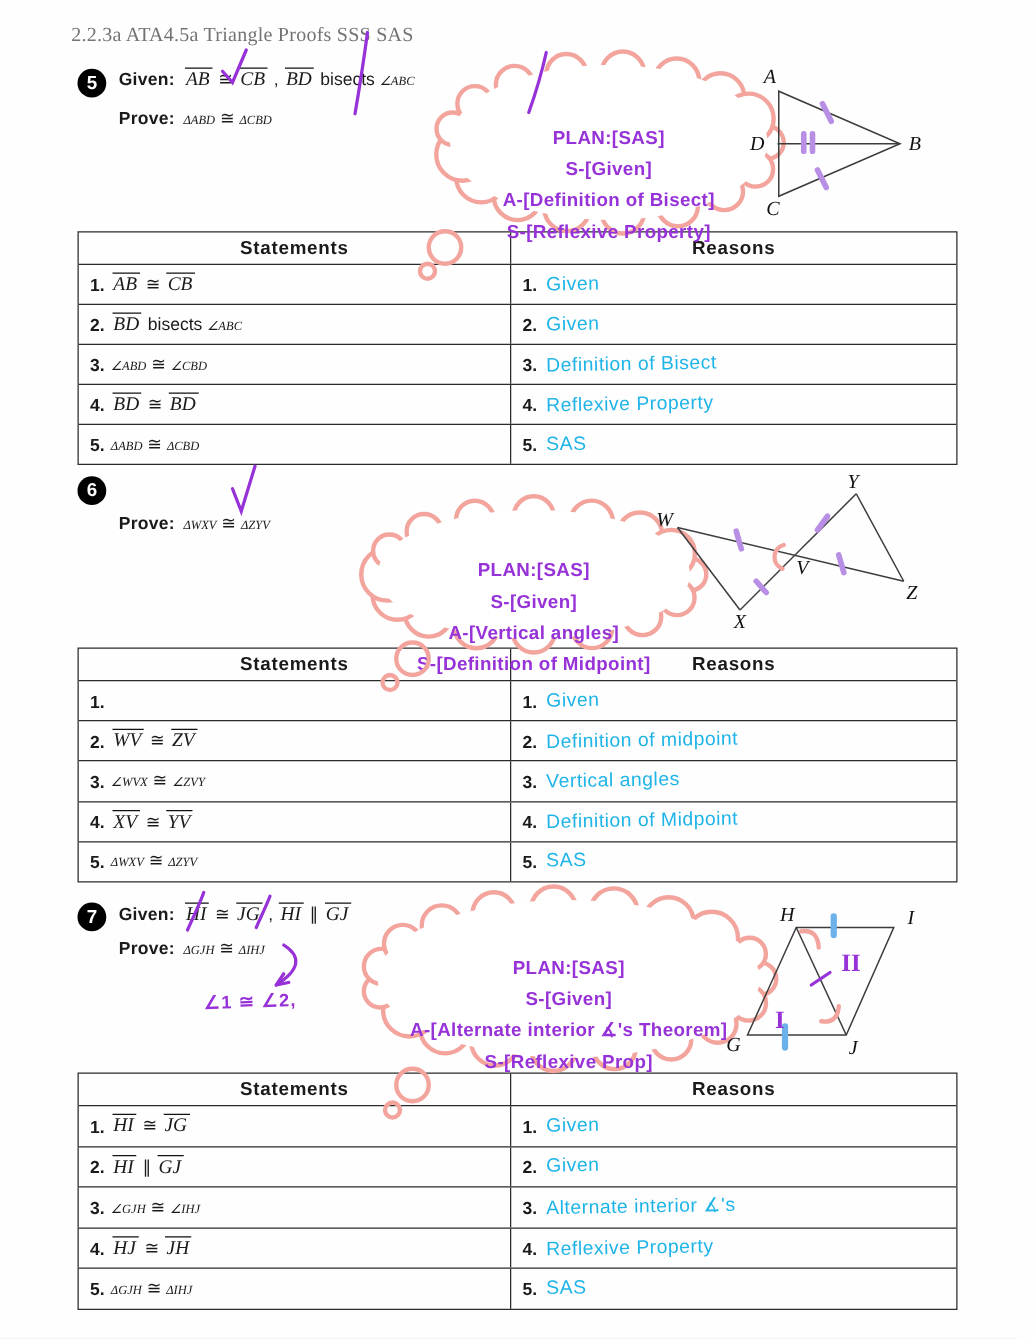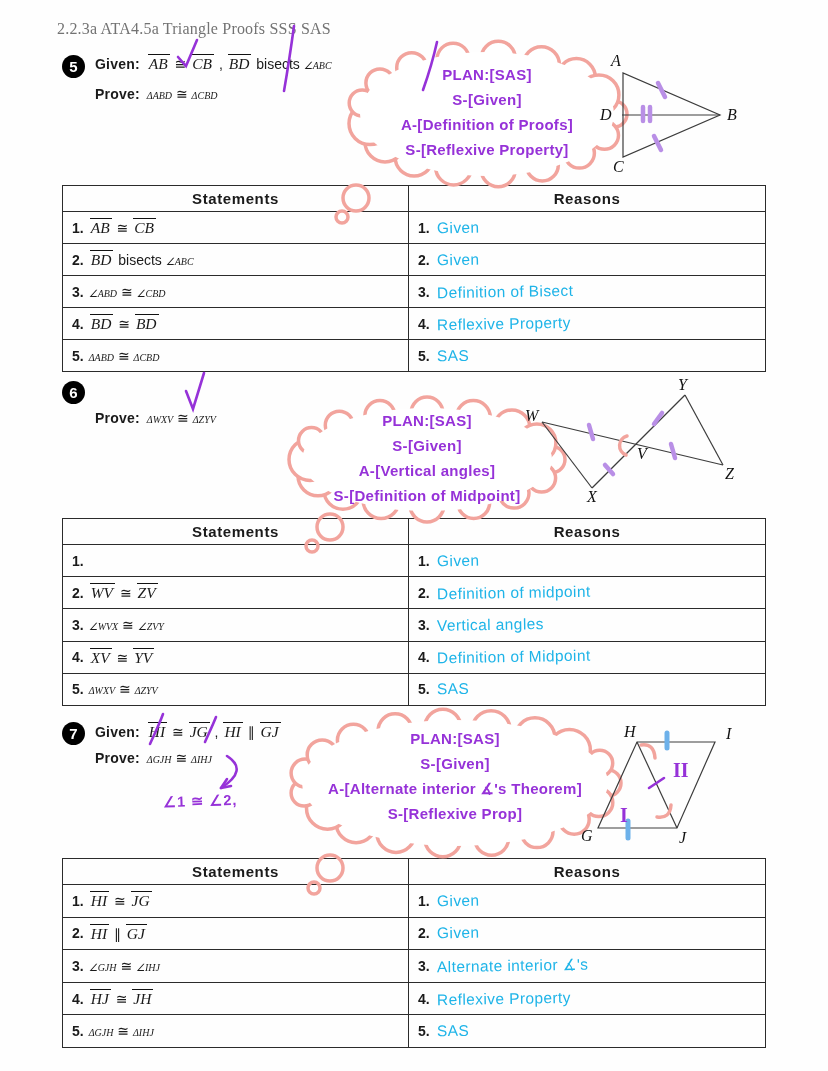--- a/index.html
+++ b/index.html
@@ -25,21 +25,21 @@
   .trow{display:flex;flex:1;border-bottom:1.4px solid #2b2b2b;}
   .trow:last-child{border-bottom:none;}
   .scell{width:346px;border-right:1.4px solid #2b2b2b;display:flex;align-items:center;
          padding-left:9px;gap:5px;box-sizing:border-box;white-space:nowrap;}
   .rcell{flex:1;display:flex;align-items:center;padding-left:9px;gap:7px;white-space:nowrap;}
   .sno,.rno{font-weight:bold;font-size:14px;}
   .hand{font-size:15.5px;color:var(--cyan);letter-spacing:.4px;transform:rotate(-1deg);
         font-weight:500;}
   
   .cloudsvg{position:absolute;z-index:3;overflow:visible;}
-  .cloudtext{position:absolute;z-index:4;text-align:center;color:var(--purple);font-weight:bold;}
+  .cloudtext{position:absolute;z-index:4;text-align:center;color:var(--purple);font-weight:bold;margin-top:36px;}
   .cloudtext .pl{font-size:15px;line-height:25px;white-space:nowrap;letter-spacing:.3px;}
   
   .diag{position:absolute;z-index:5;overflow:visible;}
   .edge{stroke:#3c3c3c;stroke-width:1.2;fill:none;}
   .vlab{font-family:"Liberation Serif",serif;font-style:italic;font-size:16px;fill:#111;}
   .tickp{stroke:var(--tpurple);stroke-width:4.5;stroke-linecap:round;fill:none;}
   .tickb{stroke:var(--tblue);stroke-width:5;stroke-linecap:round;fill:none;}
   .parc{stroke:var(--pink);stroke-width:3.5;fill:none;stroke-linecap:round;}
   .roman{font-family:"Liberation Serif",serif;font-weight:bold;font-size:20px;fill:var(--purple);}
   
@@ -80,21 +80,21 @@
       <circle cx="107.1" cy="19.2" r="16" fill="#fff" stroke="#f2a49d" stroke-width="3.5"></circle>
       <circle cx="152.3" cy="18.2" r="17" fill="#fff" stroke="#f2a49d" stroke-width="3.5"></circle>
       <circle cx="195.4" cy="24.8" r="18" fill="#fff" stroke="#f2a49d" stroke-width="3.5"></circle>
       <circle cx="230.4" cy="37.6" r="19" fill="#fff" stroke="#f2a49d" stroke-width="3.5"></circle>
       <circle cx="252.9" cy="54.9" r="20" fill="#fff" stroke="#f2a49d" stroke-width="3.5"></circle>
       <ellipse cx="141" cy="74" rx="127" ry="62" fill="#fff"></ellipse>
     </svg>
   <div class="cloudtext" style="left:346px;top:62px;width:282px;">
       <div class="pl">PLAN:[SAS]</div>
       <div class="pl">S-[Given]</div>
-      <div class="pl">A-[Definition of Proofs]</div>
+      <div class="pl">A-[Definition of Bisect]</div>
       <div class="pl">S-[Reflexive Property]</div>
     </div>
 
   <svg class="diag" style="left:585px;top:48px;" width="175" height="135">
     <path class="edge" d="M38,25 L38,109 L135,67 Z"></path>
     <path class="edge" d="M37,67 L135,67"></path>
     <path class="tickp" d="M73,35 L80,49"></path>
     <path class="tickp" d="M58,59 L58,73 M65,59 L65,73"></path>
     <path class="tickp" d="M69,88 L76,102"></path>
     <text class="vlab" x="26" y="18">A</text>

